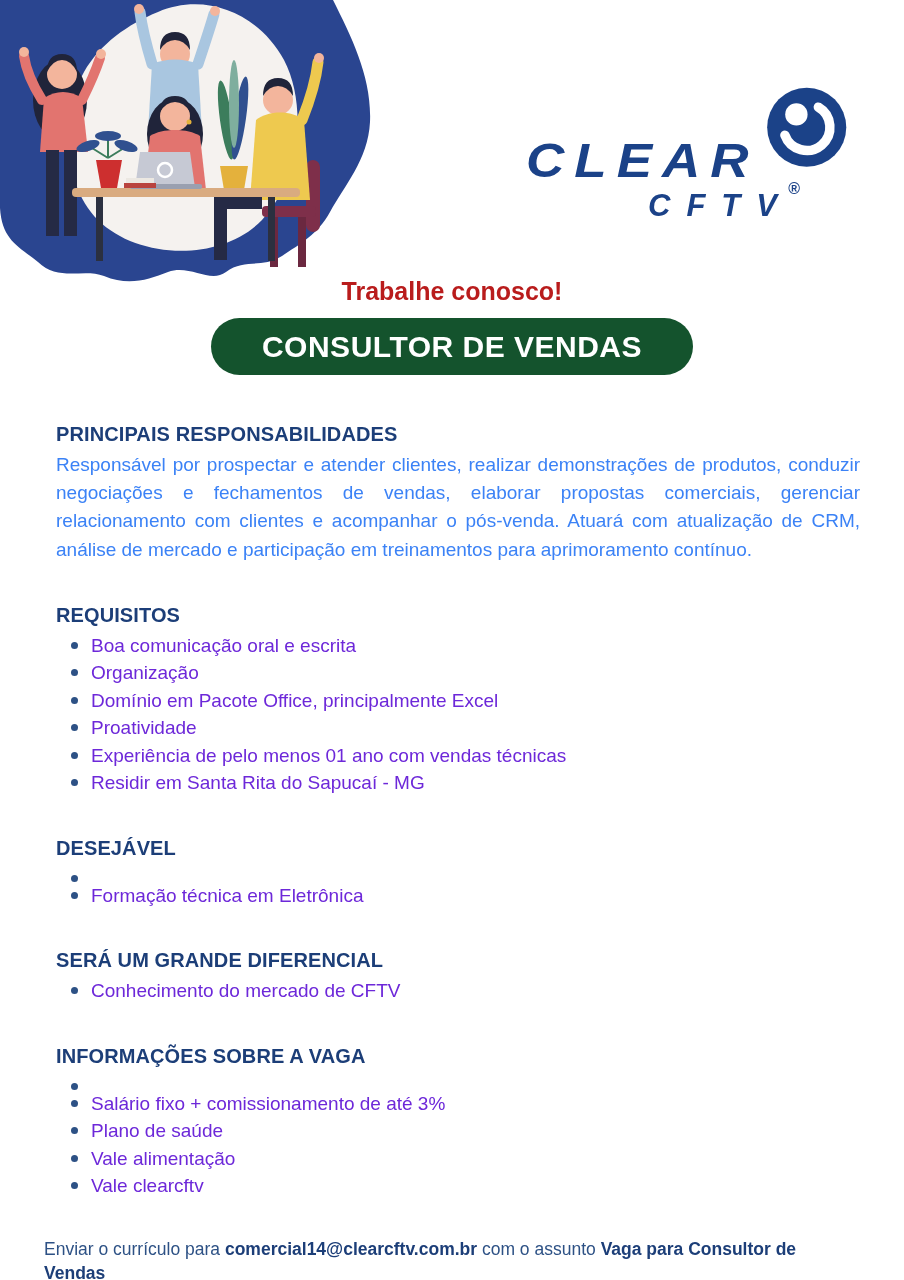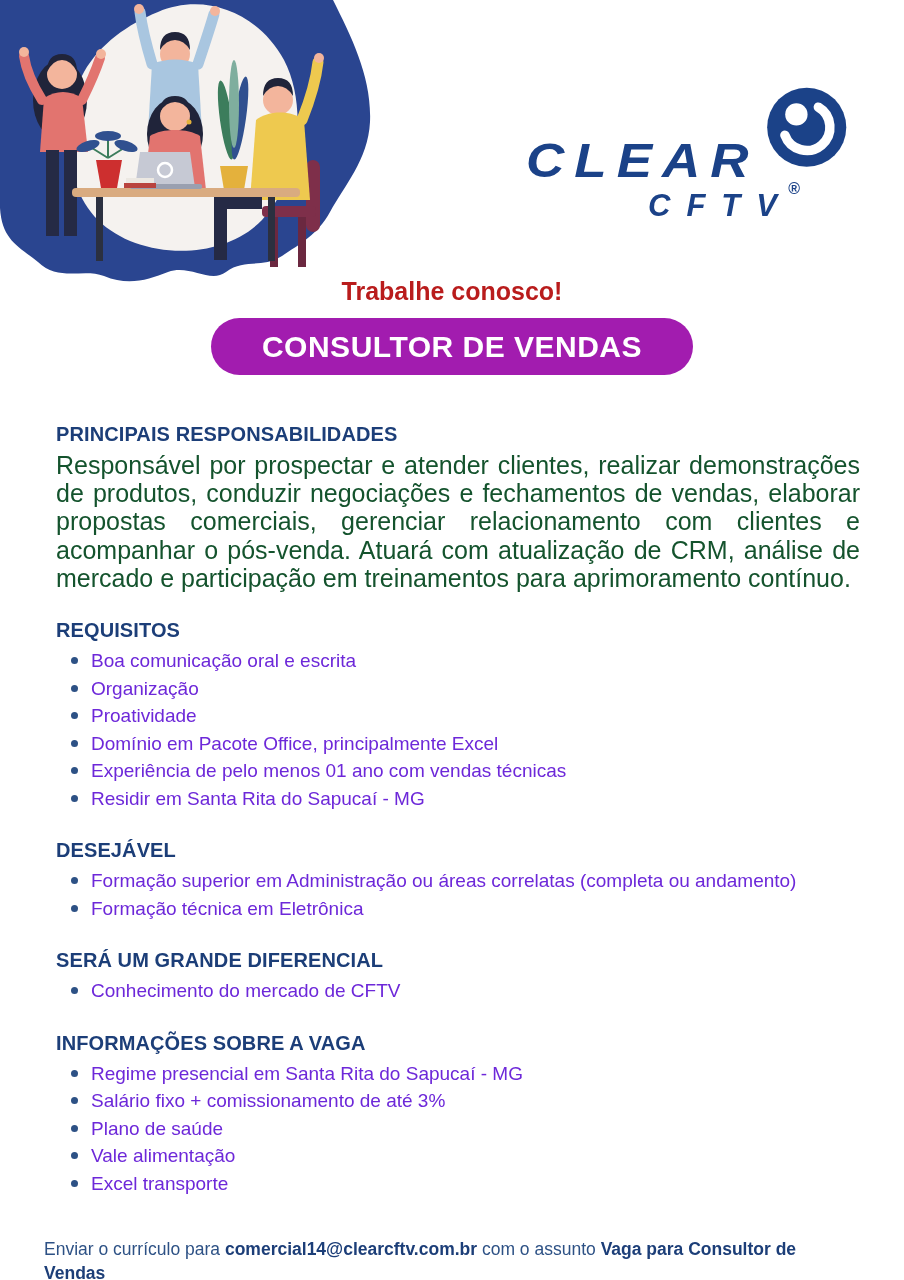--- a/index.html
+++ b/index.html
@@ -34,38 +34,38 @@
 
   
   .tagline {
     position: absolute; left: 0; right: 0; top: 277px;
     text-align: center;
     font-size: 25px; font-weight: bold; color: #b91c1c;
   }
   .job-pill {
     position: absolute; left: 50%; top: 318px; transform: translateX(-50%);
     width: 482px; height: 57px;
-    background: #a21caf; border-radius: 29px;
+    background: #14532d; border-radius: 29px;
     display: flex; align-items: center; justify-content: center;
   }
   .job-pill span {
     color: #ffffff; font-size: 30px; font-weight: bold; letter-spacing: 0.5px;
   }
 
   
   .content { position: absolute; left: 56px; right: 44px; top: 423px; }
-  .content section + section { margin-top: 27px; }
+  .content section + section { margin-top: 40px; }
   .content h2 {
     margin: 0 0 6px 0;
     font-size: 20px; line-height: 22px; font-weight: bold; color: #1c3e78;
     letter-spacing: 0.1px;
   }
   .content p {
     margin: 0;
-    font-size: 25px; line-height: 28.2px; color: #14532d;
+    font-size: 19px; line-height: 28.2px; color: #3b82f6;
     text-align: justify;
   }
   .content ul { margin: 0; padding: 0; list-style: none; }
   .content li {
     display: flex; align-items: flex-start;
     font-size: 19px; line-height: 27.5px; color: #6d28d9;
   }
   .content li .dot {
     flex: 0 0 auto;
     width: 7px; height: 7px; border-radius: 50%;
@@ -185,43 +185,42 @@
         <li>
             <span class="dot"></span>
             <span>Boa comunicação oral e escrita</span>
           </li>
         <li>
             <span class="dot"></span>
             <span>Organização</span>
           </li>
         <li>
             <span class="dot"></span>
+            <span>Domínio em Pacote Office, principalmente Excel</span>
+          </li>
+        <li>
+            <span class="dot"></span>
             <span>Proatividade</span>
           </li>
         <li>
             <span class="dot"></span>
-            <span>Domínio em Pacote Office, principalmente Excel</span>
-          </li>
-        <li>
-            <span class="dot"></span>
             <span>Experiência de pelo menos 01 ano com vendas técnicas</span>
           </li>
         <li>
             <span class="dot"></span>
             <span>Residir em Santa Rita do Sapucaí - MG</span>
           </li>
       </ul>
     </section>
 
     <section>
       <h2>DESEJÁVEL</h2>
       <ul>
         <li>
             <span class="dot"></span>
-            <span>Formação superior em Administração ou áreas correlatas (completa ou andamento)</span>
           </li>
         <li>
             <span class="dot"></span>
             <span>Formação técnica em Eletrônica</span>
           </li>
       </ul>
     </section>
 
     <section>
       <h2>SERÁ UM GRANDE DIFERENCIAL</h2>
@@ -231,37 +230,36 @@
             <span>Conhecimento do mercado de CFTV</span>
           </li>
       </ul>
     </section>
 
     <section>
       <h2>INFORMAÇÕES SOBRE A VAGA</h2>
       <ul>
         <li>
             <span class="dot"></span>
-            <span>Regime presencial em Santa Rita do Sapucaí - MG</span>
           </li>
         <li>
             <span class="dot"></span>
             <span>Salário fixo + comissionamento de até 3%</span>
           </li>
         <li>
             <span class="dot"></span>
             <span>Plano de saúde</span>
           </li>
         <li>
             <span class="dot"></span>
             <span>Vale alimentação</span>
           </li>
         <li>
             <span class="dot"></span>
-            <span>Excel transporte</span>
+            <span>Vale clearcftv</span>
           </li>
       </ul>
     </section>
 
   </div>
 
   <div class="footer">
     <span>Enviar o currículo para </span><strong>comercial14@clearcftv.com.br</strong><span> com o assunto </span><strong>Vaga para Consultor de Vendas</strong>
   </div>
 

